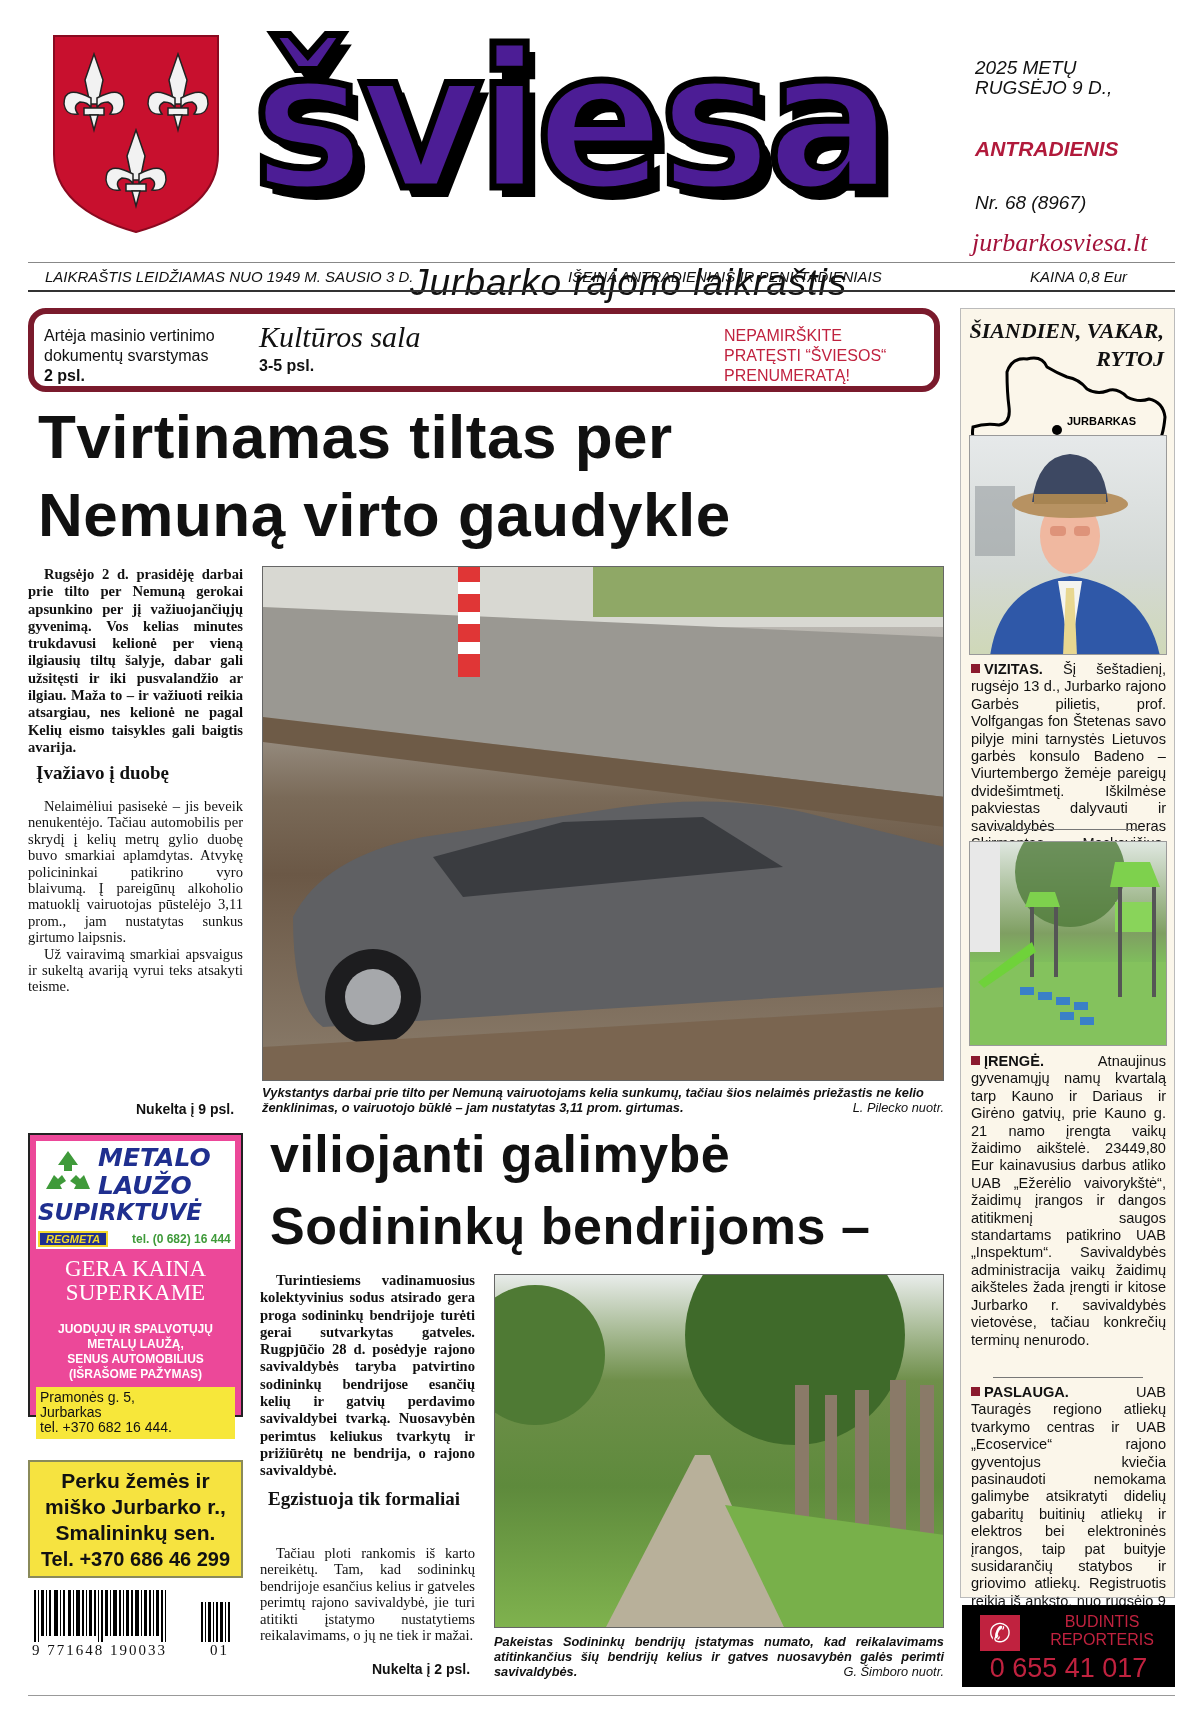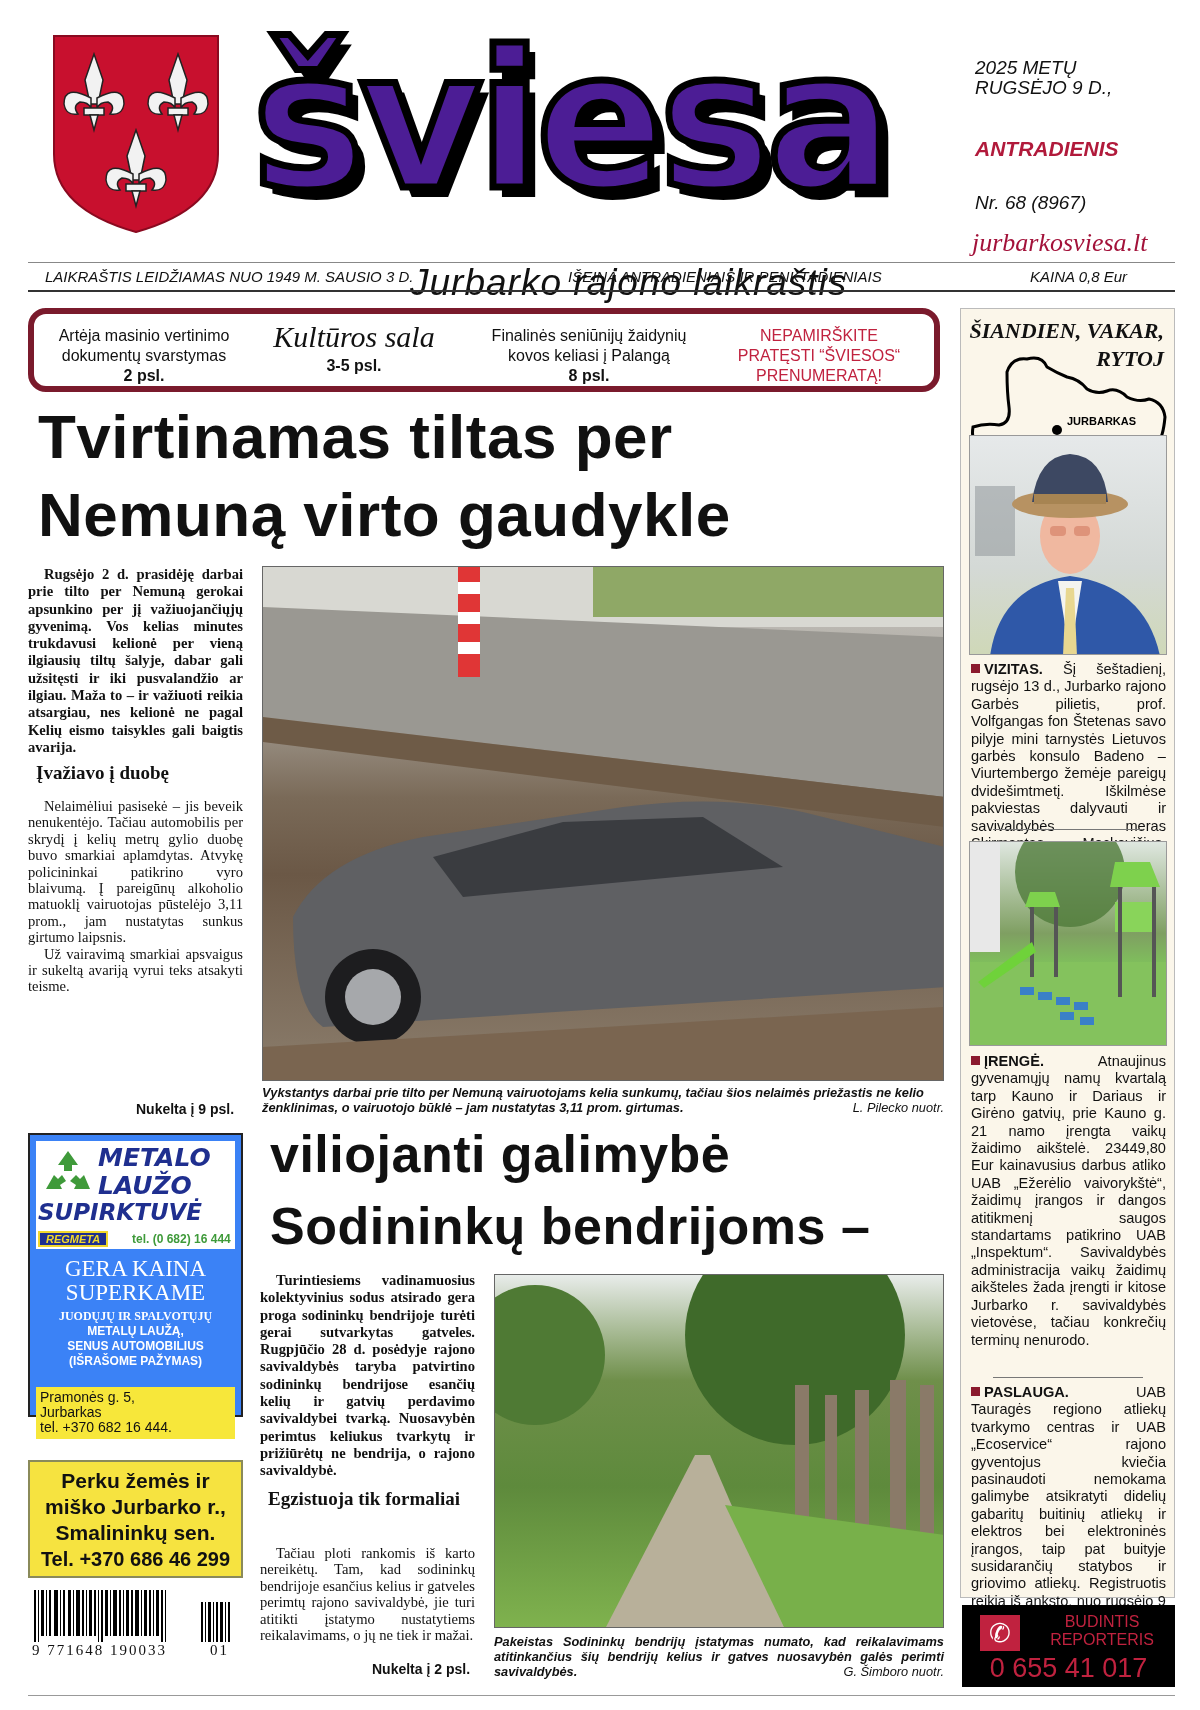--- a/index.html
+++ b/index.html
@@ -17,21 +17,21 @@
   .weekday { left: 975px; top: 137px; font-style: italic; font-weight: bold; font-size: 21px; color: #b11a3b; }
   .issue-no { left: 975px; top: 192px; font-style: italic; font-size: 19px; }
   .site { left: 972px; top: 228px; font-family: "Liberation Serif", serif; font-style: italic; font-weight: normal; font-size: 26px; color: #a3123a; }
 
   .rule-top { left: 28px; top: 262px; width: 1147px; height: 1px; background: #888; }
   .rule-bot { left: 28px; top: 290px; width: 1147px; height: 2px; background: #333; }
   .strap { top: 268px; font-style: italic; font-size: 15px; }
 
   
   .teaser { left: 28px; top: 308px; width: 912px; height: 84px; border: 6px solid #7a1a2c; border-radius: 18px; }
-  .teaser-item { position: absolute; top: 12px; text-align: center; font-size: 16px; line-height: 20px; }
+  .teaser-item { position: absolute; top: 12px; text-align: left; font-size: 16px; line-height: 20px; }
   .teaser-item b { font-size: 16px; }
   .kultura { font-family: "Liberation Serif", serif; font-style: italic; font-size: 30px; line-height: 34px; }
   .promo { color: #c0223f; font-size: 16px; line-height: 20px; }
 
   
   .sidebar { left: 960px; top: 308px; width: 215px; height: 1290px; background: #fbf6ea; border: 1px solid #bbb; }
   .sd-title { position: absolute; right: 10px; top: 8px; text-align: right; font-family: "Liberation Serif", serif; font-style: italic; font-weight: bold; font-size: 22px; line-height: 28px; }
   .sd-map { position: absolute; left: 6px; top: 38px; width: 203px; height: 120px; }
   .sd-photo { position: absolute; left: 8px; width: 198px; border: 1px solid #999; overflow: hidden; }
   .sd-text { position: absolute; left: 10px; width: 195px; font-size: 14.6px; line-height: 17.4px; text-align: justify; }
@@ -45,21 +45,21 @@
   .body { font-family: "Liberation Serif", serif; font-size: 14.6px; line-height: 16.4px; text-align: justify; }
   .body p { text-indent: 16px; }
   .sub { font-family: "Liberation Serif", serif; font-weight: bold; font-size: 19px; line-height: 22px; }
   .nukelta { font-weight: bold; font-size: 14px; }
   .caption { font-style: italic; font-size: 12.8px; line-height: 15px; }
   .caption b { font-weight: bold; }
 
   .photo { overflow: hidden; border: 1px solid #666; }
 
   
-  .ad-metal { left: 28px; top: 1133px; width: 215px; height: 284px; background: #3b82f6; border: 2px solid #222; }
+  .ad-metal { left: 28px; top: 1133px; width: 215px; height: 284px; background: #ec4899; border: 2px solid #222; }
   .ad-metal .top { position: absolute; left: 6px; top: 6px; width: 199px; height: 108px; background: #fff; }
   .metal-word { position: absolute; font-weight: bold; font-style: italic; color: #1f2f8f; font-family: "DejaVu Sans", sans-serif; }
   .ad-yellow-sm { position: absolute; left: 6px; top: 252px; width: 199px; height: 52px; background: #f7e73a; font-size: 14px; line-height: 15px; padding: 3px 4px; }
   .ad-land { left: 28px; top: 1460px; width: 215px; height: 118px; background: #f6e340; border: 2px solid #8a8a5a; text-align: center; font-weight: bold; font-size: 21px; line-height: 26px; padding-top: 6px; }
   .barcode { left: 32px; top: 1590px; width: 208px; height: 70px; }
   .reporter { left: 962px; top: 1605px; width: 213px; height: 82px; background: #000; }
 </style>
 </head>
 <body>
 
@@ -111,25 +111,20 @@
 
 <div class="abs teaser">
   <div class="teaser-item" style="left:10px;width:200px">
     <div>Artėja masinio vertinimo</div>
     <div>dokumentų svarstymas</div>
     <b>2 psl.</b>
   </div>
   <div class="teaser-item" style="left:225px;width:190px;top:6px">
     <div class="kultura">Kultūros sala</div>
     <b style="display:block;margin-top:2px">3-5 psl.</b>
-  </div>
-  <div class="teaser-item" style="left:445px;width:220px">
-    <div>Finalinės seniūnijų žaidynių</div>
-    <div>kovos keliasi į Palangą</div>
-    <b>8 psl.</b>
   </div>
   <div class="teaser-item promo" style="left:690px;width:190px">
     <div>NEPAMIRŠKITE</div>
     <div>PRATĘSTI “ŠVIESOS“</div>
     <div>PRENUMERATĄ!</div>
   </div>
 </div>
 
 <div class="abs sidebar">
   <div class="sd-title">
@@ -274,21 +269,21 @@
     </svg>
     <div class="metal-word" style="left:62px;top:2px;font-size:25px">METALO</div>
     <div class="metal-word" style="left:62px;top:30px;font-size:25px">LAUŽO</div>
     <div class="metal-word" style="left:2px;top:58px;font-size:23px">SUPIRKTUVĖ</div>
     <div style="position:absolute;left:2px;top:90px;background:#1f2f8f;border:2px solid #f2d82c;color:#f2d82c;font-weight:bold;font-style:italic;font-size:11px;padding:0 6px">REGMETA</div>
     <div style="position:absolute;left:96px;top:91px;color:#3f9a3a;font-weight:bold;font-size:12px">tel. (0 682) 16 444</div>
   </div>
   <div style="position:absolute;left:0;top:122px;width:211px;text-align:center;color:#fff;font-family:'Liberation Serif',serif">
     <div style="font-size:23px;line-height:24px">GERA KAINA</div>
     <div style="font-size:23px;line-height:24px">SUPERKAME</div>
-    <div style="font-size:12px;line-height:15px;font-weight:bold;margin-top:4px;font-family:Liberation Serif, serif">JUODŲJŲ IR SPALVOTŲJŲ</div>
+    <div style="font-size:12px;line-height:15px;font-weight:bold;margin-top:17px;font-family:Liberation Sans, sans-serif">JUODŲJŲ IR SPALVOTŲJŲ</div>
     <div style="font-size:12px;line-height:15px;font-weight:bold;font-family:'Liberation Sans',sans-serif">METALŲ LAUŽĄ,</div>
     <div style="font-size:12px;line-height:15px;font-weight:bold;font-family:'Liberation Sans',sans-serif">SENUS AUTOMOBILIUS</div>
     <div style="font-size:12px;line-height:15px;font-weight:bold;font-family:'Liberation Sans',sans-serif">(IŠRAŠOME PAŽYMAS)</div>
   </div>
   <div class="ad-yellow-sm">
     <div>Pramonės g. 5,</div>
     <div>Jurbarkas</div>
     <div>tel. +370 682 16 444.</div>
   </div>
 </div>

